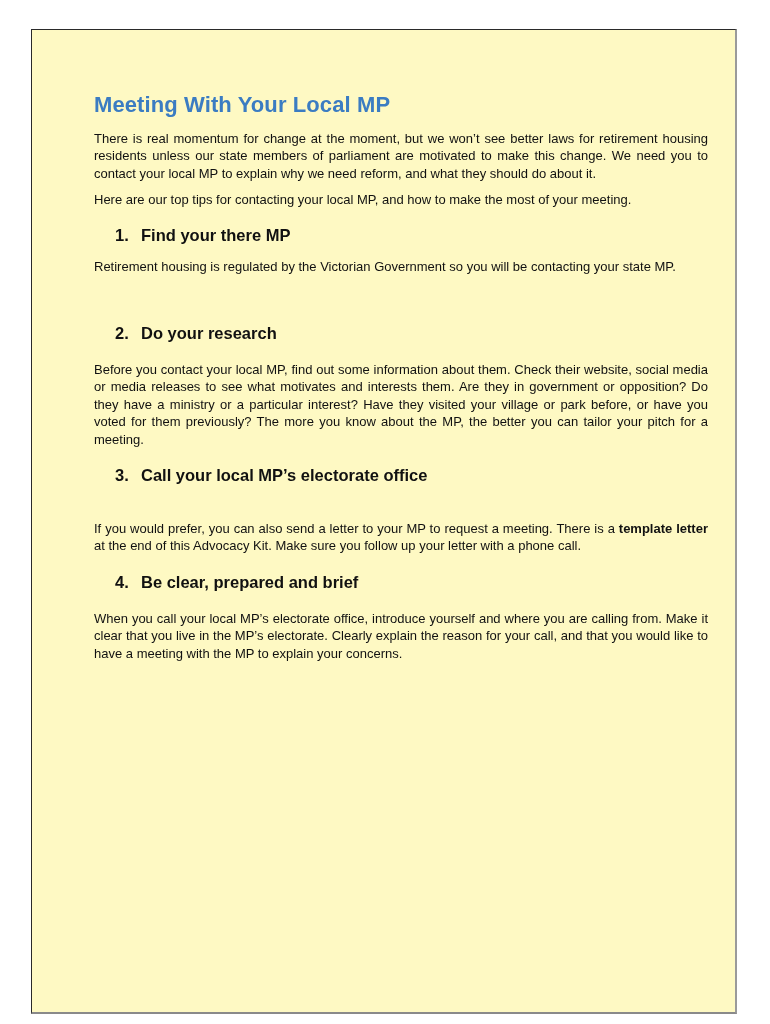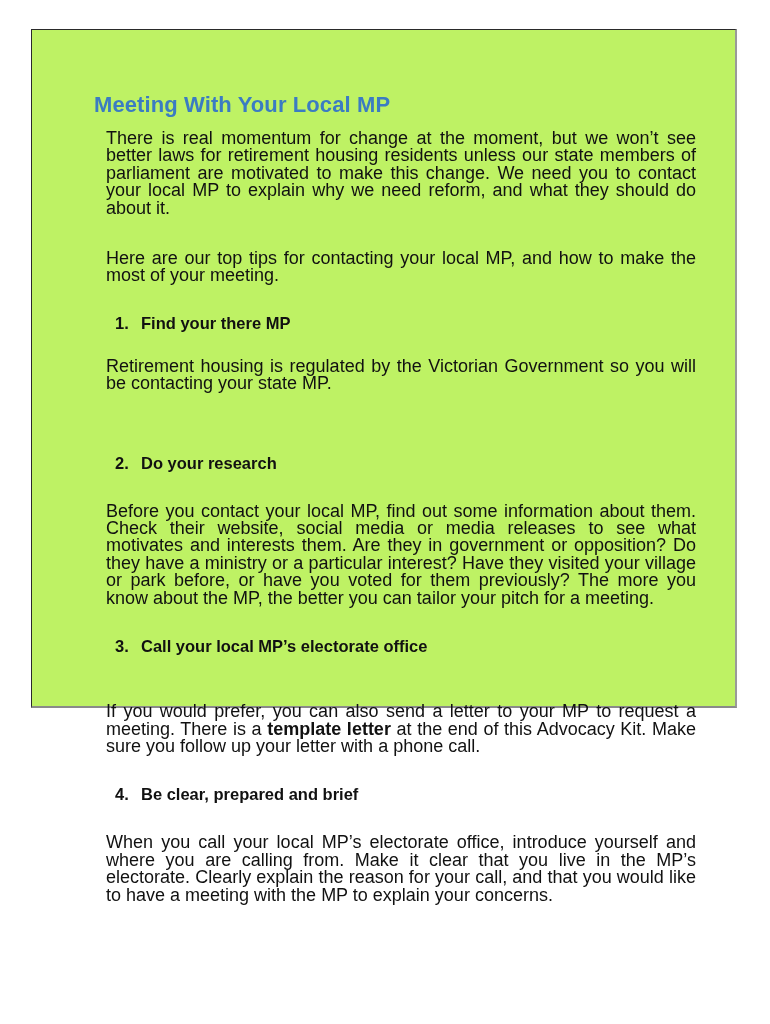--- a/index.html
+++ b/index.html
@@ -1,24 +1,24 @@
 <!DOCTYPE html>
 <html><head>
 <meta charset="utf-8">
 <style>
   html, body { margin: 0; padding: 0; background: #ffffff; }
   body { width: 770px; height: 1024px; position: relative; overflow: hidden; font-family: "Liberation Sans", sans-serif; color: #111; }
   .page {
-    position: absolute; left: 31px; top: 29px; width: 706px; height: 679px;
+    position: absolute; left: 31px; top: 29px; width: 706px; height: 985px;
     border: 1px solid #2a2a2a; border-right: 2px solid #9a9a9a; border-bottom: 2px solid #8a8a8a;
-    box-sizing: border-box; background: #bef264;
+    box-sizing: border-box; background: #fef9c3;
   }
   .content { position: absolute; left: 62px; top: 62px; width: 614px; }
   .title { font-size: 22px; font-weight: bold; color: #3b7cc2; margin: 0 0 12px 0; line-height: 26px; letter-spacing: 0.1px; }
-  p { font-size: 18px; line-height: 17.4px; margin: 12px; text-align: justify; }
+  p { font-size: 13px; line-height: 17.4px; margin: 0; text-align: justify; }
   .gap-sm { height: 9px; }
   .gap-md { height: 17px; }
   h2 { font-size: 16.5px; font-weight: bold; margin: 0; line-height: 20px; padding-left: 21px; color: #111; }
   h2 .num { display: inline-block; width: 26px; }
   a { color: #2f6fb5; text-decoration: underline; }
   b { font-weight: bold; }
 </style>
 </head>
 <body>
 

